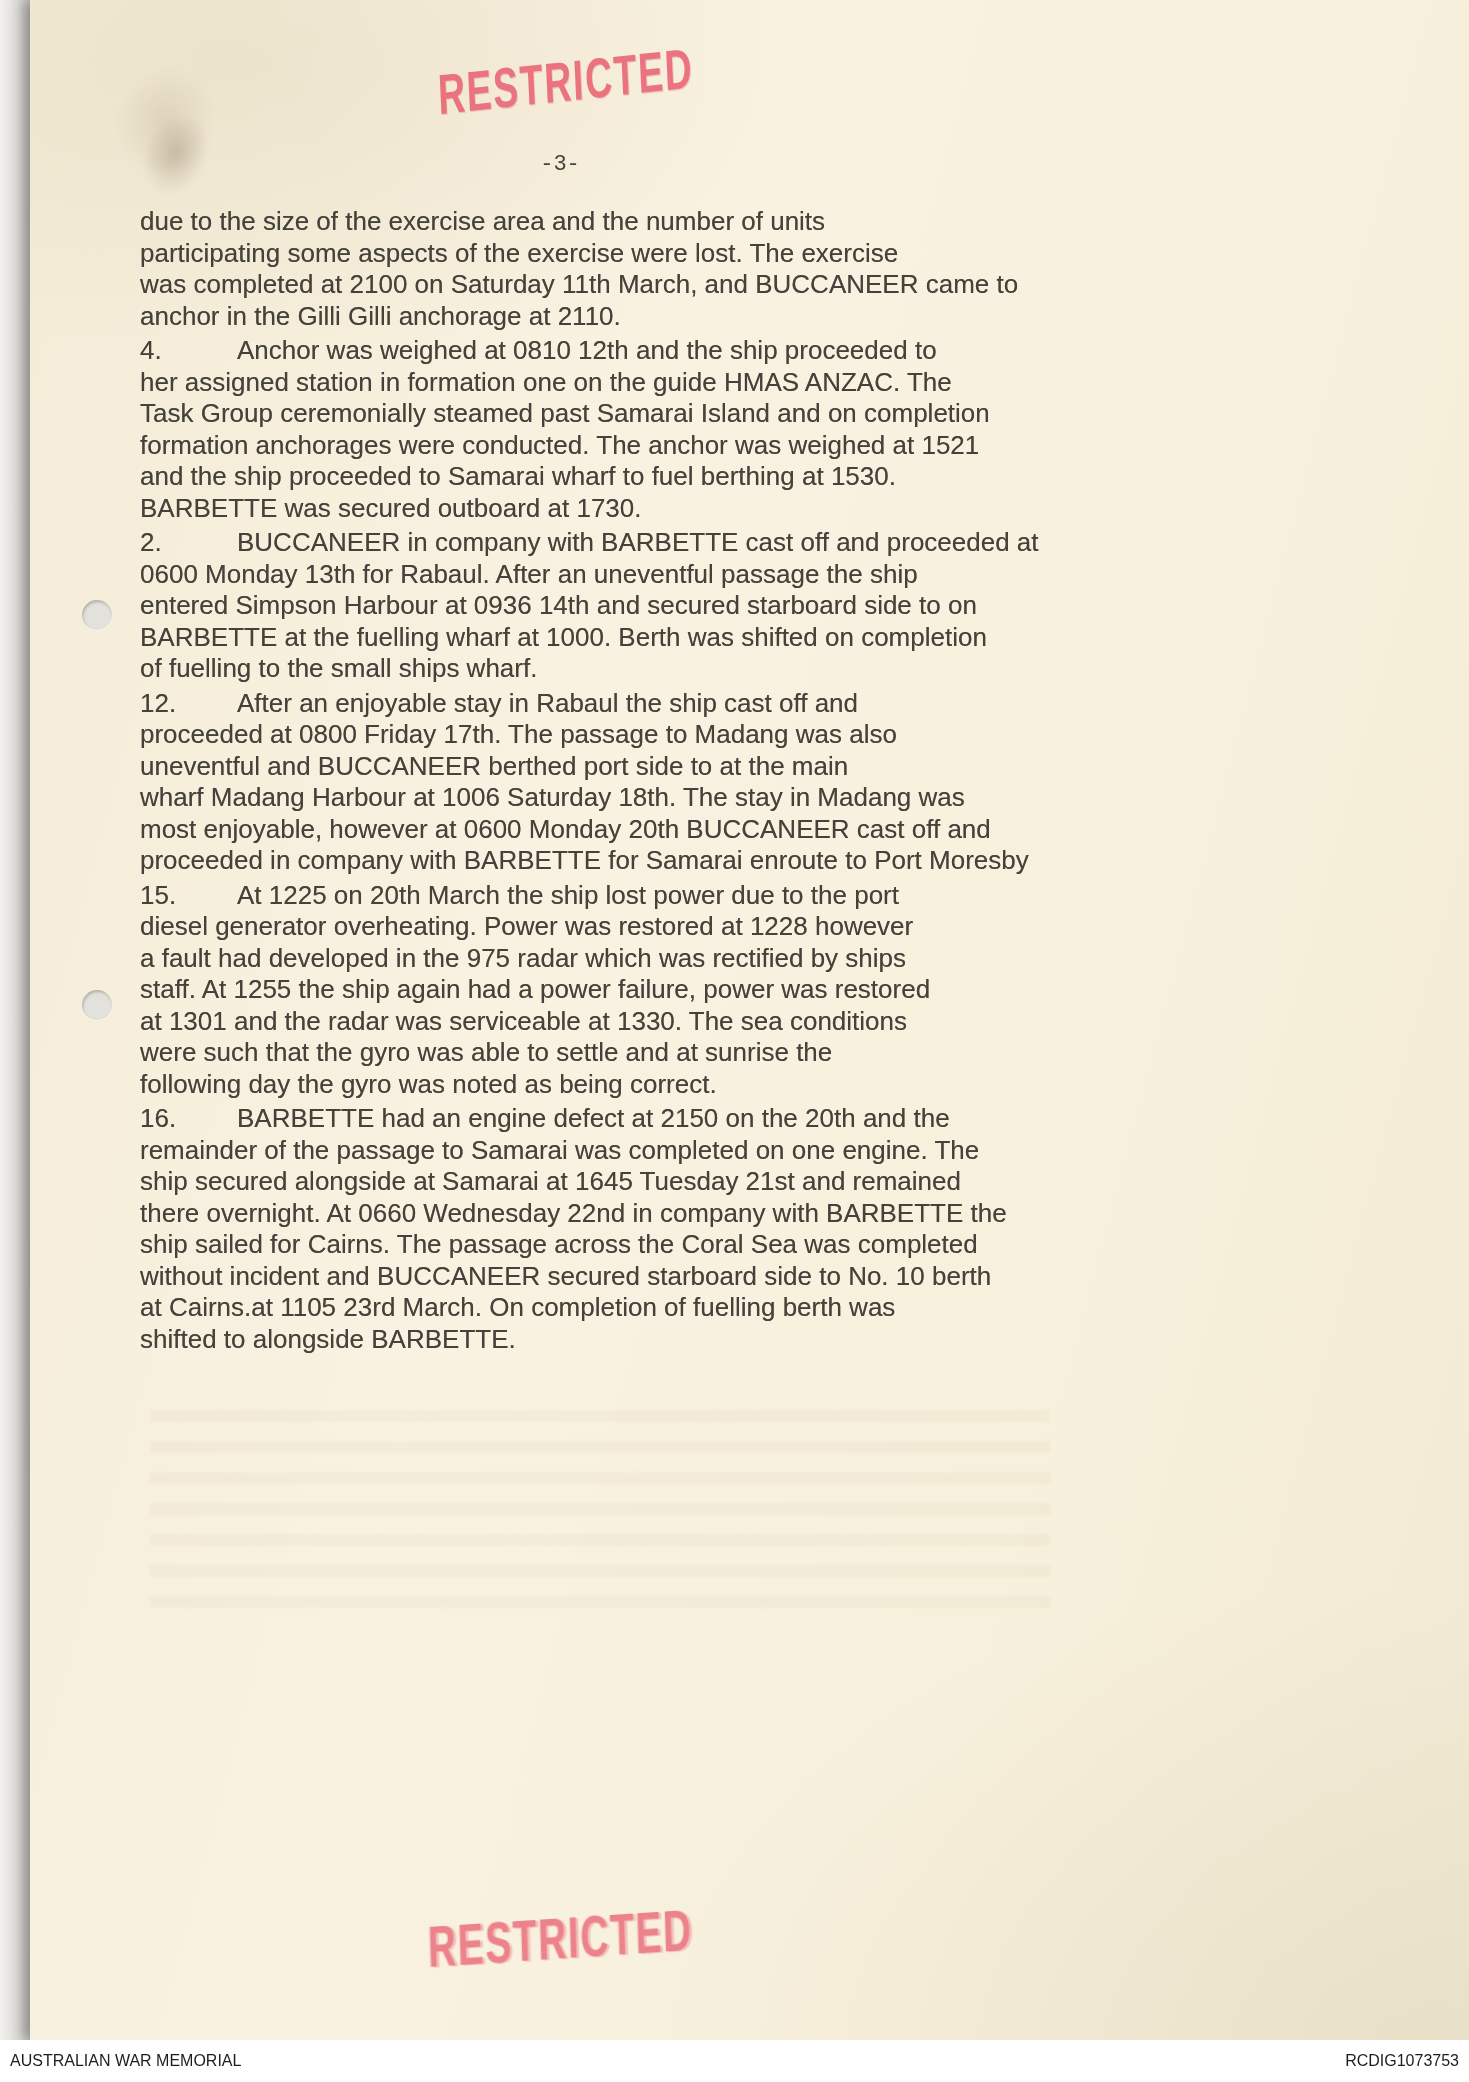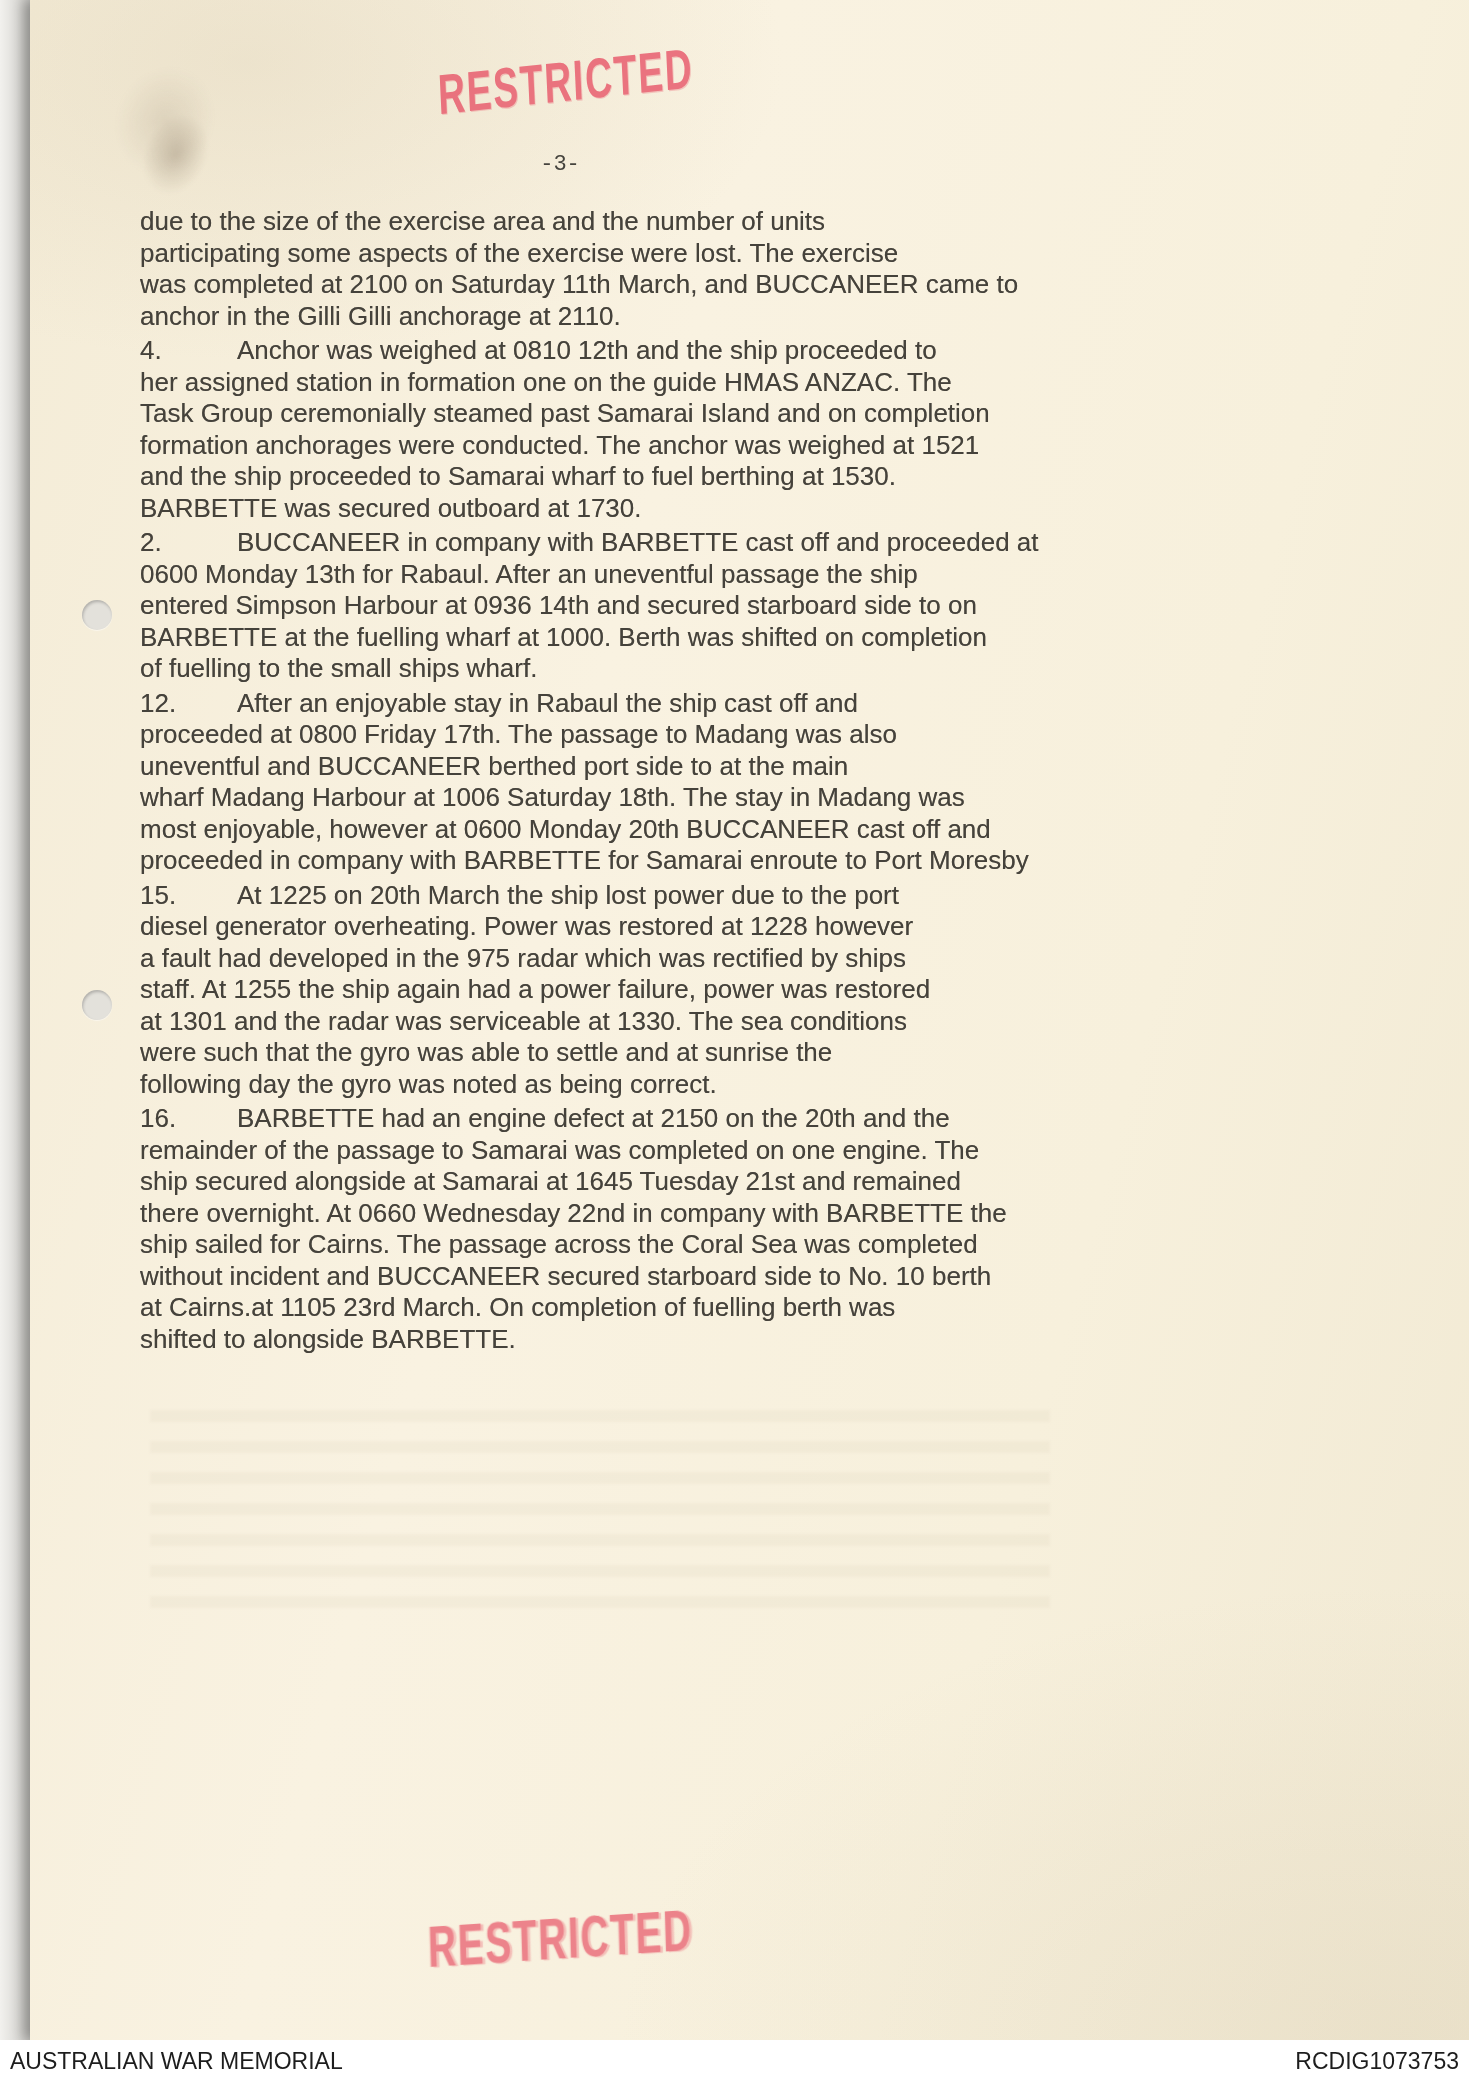--- a/index.html
+++ b/index.html
@@ -66,21 +66,21 @@
     position:absolute; left:120px; top:1410px; width:900px; height:200px;
     background:repeating-linear-gradient(180deg,
       rgba(168,150,122,0.13) 0px, rgba(168,150,122,0.13) 12px,
       transparent 12px, transparent 31px);
     filter:blur(1.6px); opacity:0.55;
   }
   .footer-bar {
     position:absolute; left:0; bottom:0; width:1469px; height:42px;
     background:#ffffff; display:flex; align-items:center; justify-content:space-between;
     box-sizing:border-box; padding:0 10px;
-    font-family:"Liberation Sans",sans-serif; font-size:23px; color:#1d1d1d;
+    font-family:"Liberation Sans",sans-serif; font-size:16px; color:#1d1d1d;
   }
 </style>
 </head>
 <body>
 
 <div id="screen">
 
   <div class="paper">
 
     <div class="crease"></div>

